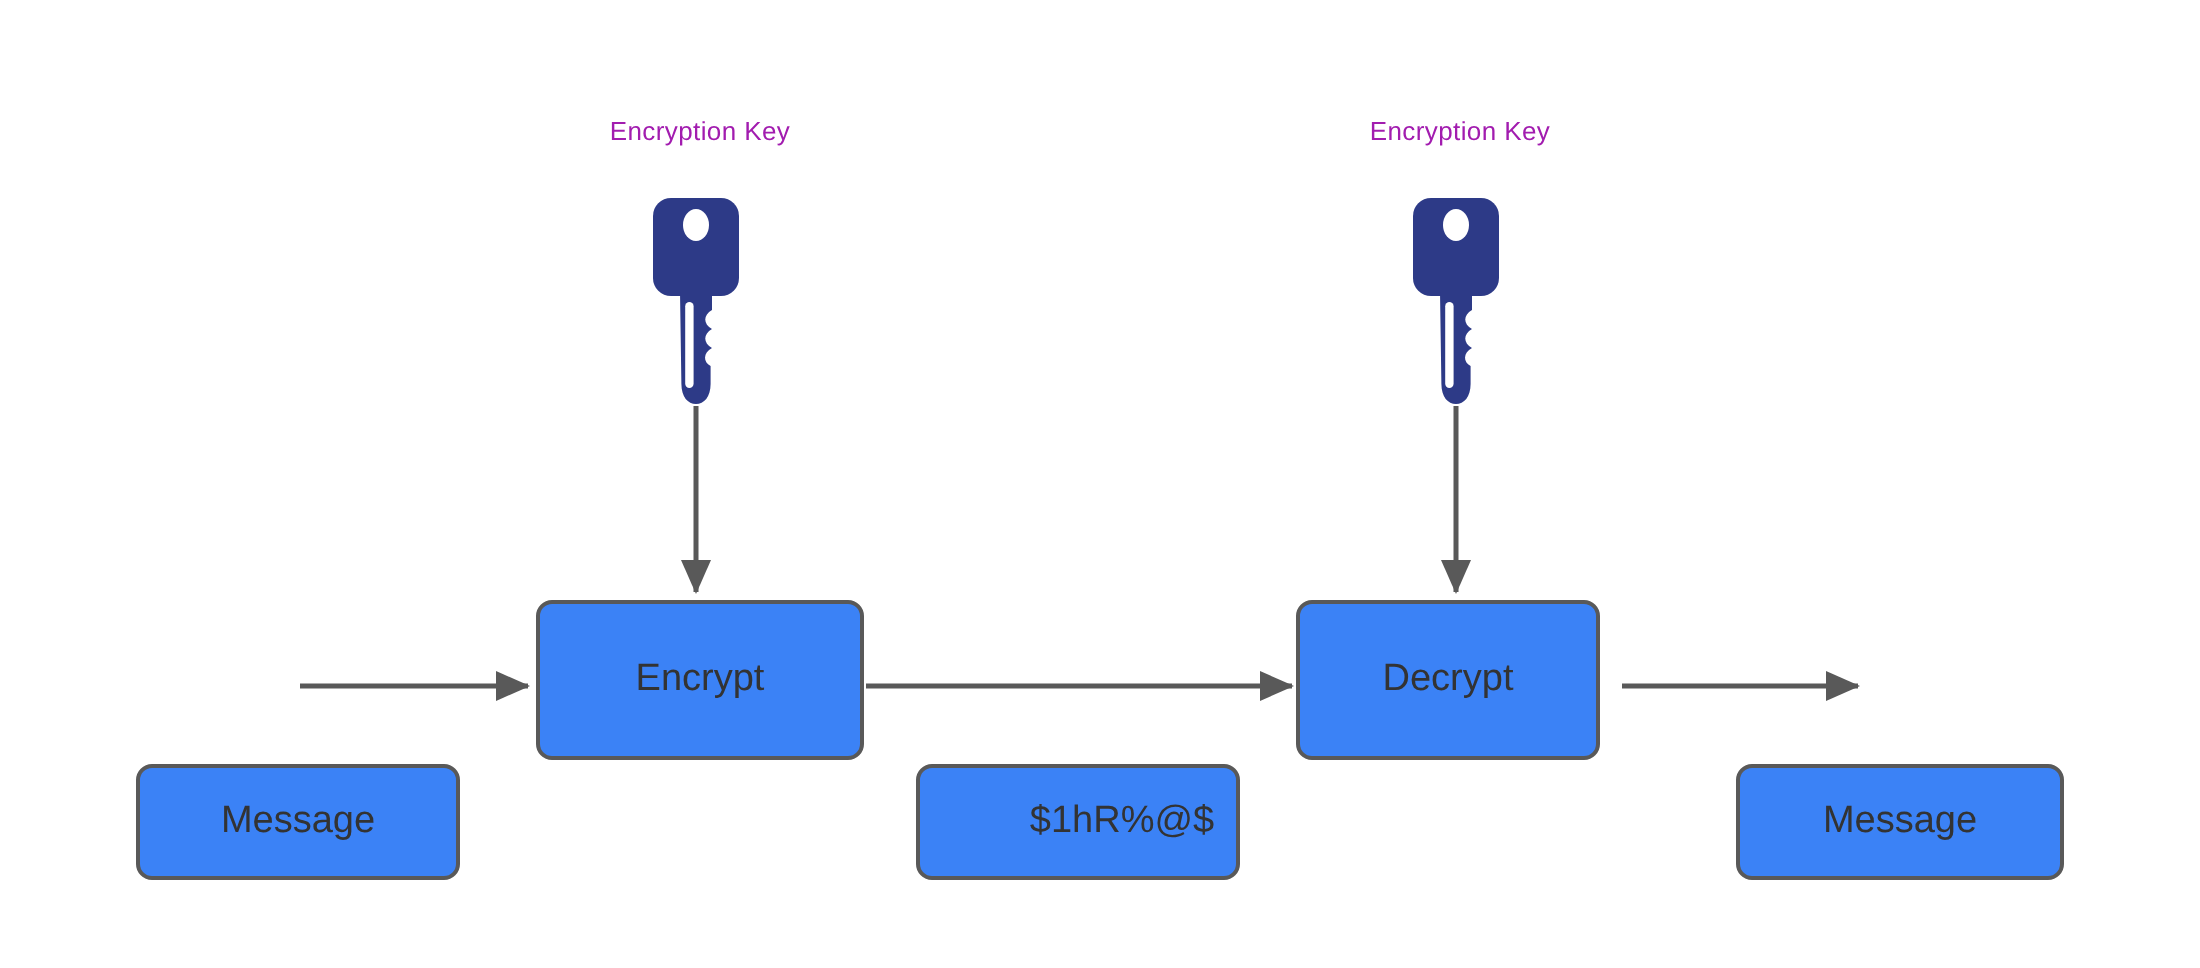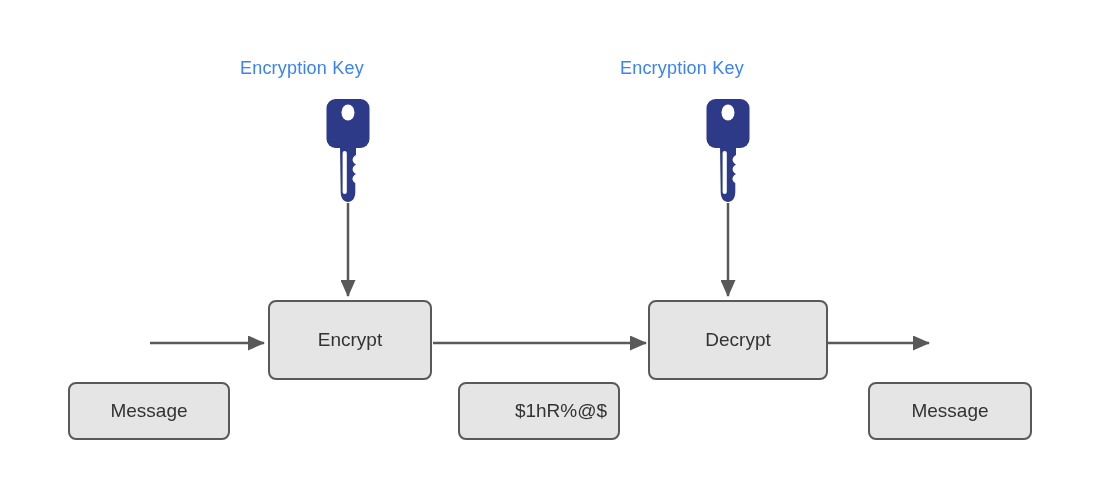--- a/index.html
+++ b/index.html
@@ -11,50 +11,50 @@
   .canvas {
     position: relative;
     width: 1100px;
     height: 484px;
     background: #ffffff;
     overflow: hidden;
   }
   .key-label {
     position: absolute;
     width: 220px;
-    text-align: left;
-    font-size: 18px;
-    color: #3b82f6;
+    text-align: center;
+    font-size: 13px;
+    color: #a21caf;
     letter-spacing: 0.2px;
   }
   .key-label.enc { left: 240px; top: 58px; }
   .key-label.dec { left: 620px; top: 58px; }
 
   .key-icon {
     position: absolute;
     width: 44px;
     height: 106px;
   }
   .key-icon.enc { left: 326px; top: 99px; }
   .key-icon.dec { left: 706px; top: 99px; }
 
   .node-box {
     position: absolute;
     box-sizing: border-box;
     border: 2.5px solid #595959;
     border-radius: 8px;
-    background: #e5e5e5;
+    background: #3b82f6;
     display: flex;
     align-items: center;
     justify-content: center;
     font-size: 19px;
     color: #333333;
   }
   .box-encrypt { left: 268px; top: 300px; width: 164px; height: 80px; }
-  .box-decrypt { left: 648px; top: 300px; width: 180px; height: 80px; }
+  .box-decrypt { left: 648px; top: 300px; width: 152px; height: 80px; }
   .box-msg-in  { left: 68px;  top: 382px; width: 162px; height: 58px; }
   .box-cipher  { left: 458px; top: 382px; width: 162px; height: 58px; padding-left: 44px; }
   .box-msg-out { left: 868px; top: 382px; width: 164px; height: 58px; }
 
   .arrow-layer {
     position: absolute;
     left: 0; top: 0;
     width: 1100px;
     height: 484px;
     pointer-events: none;

